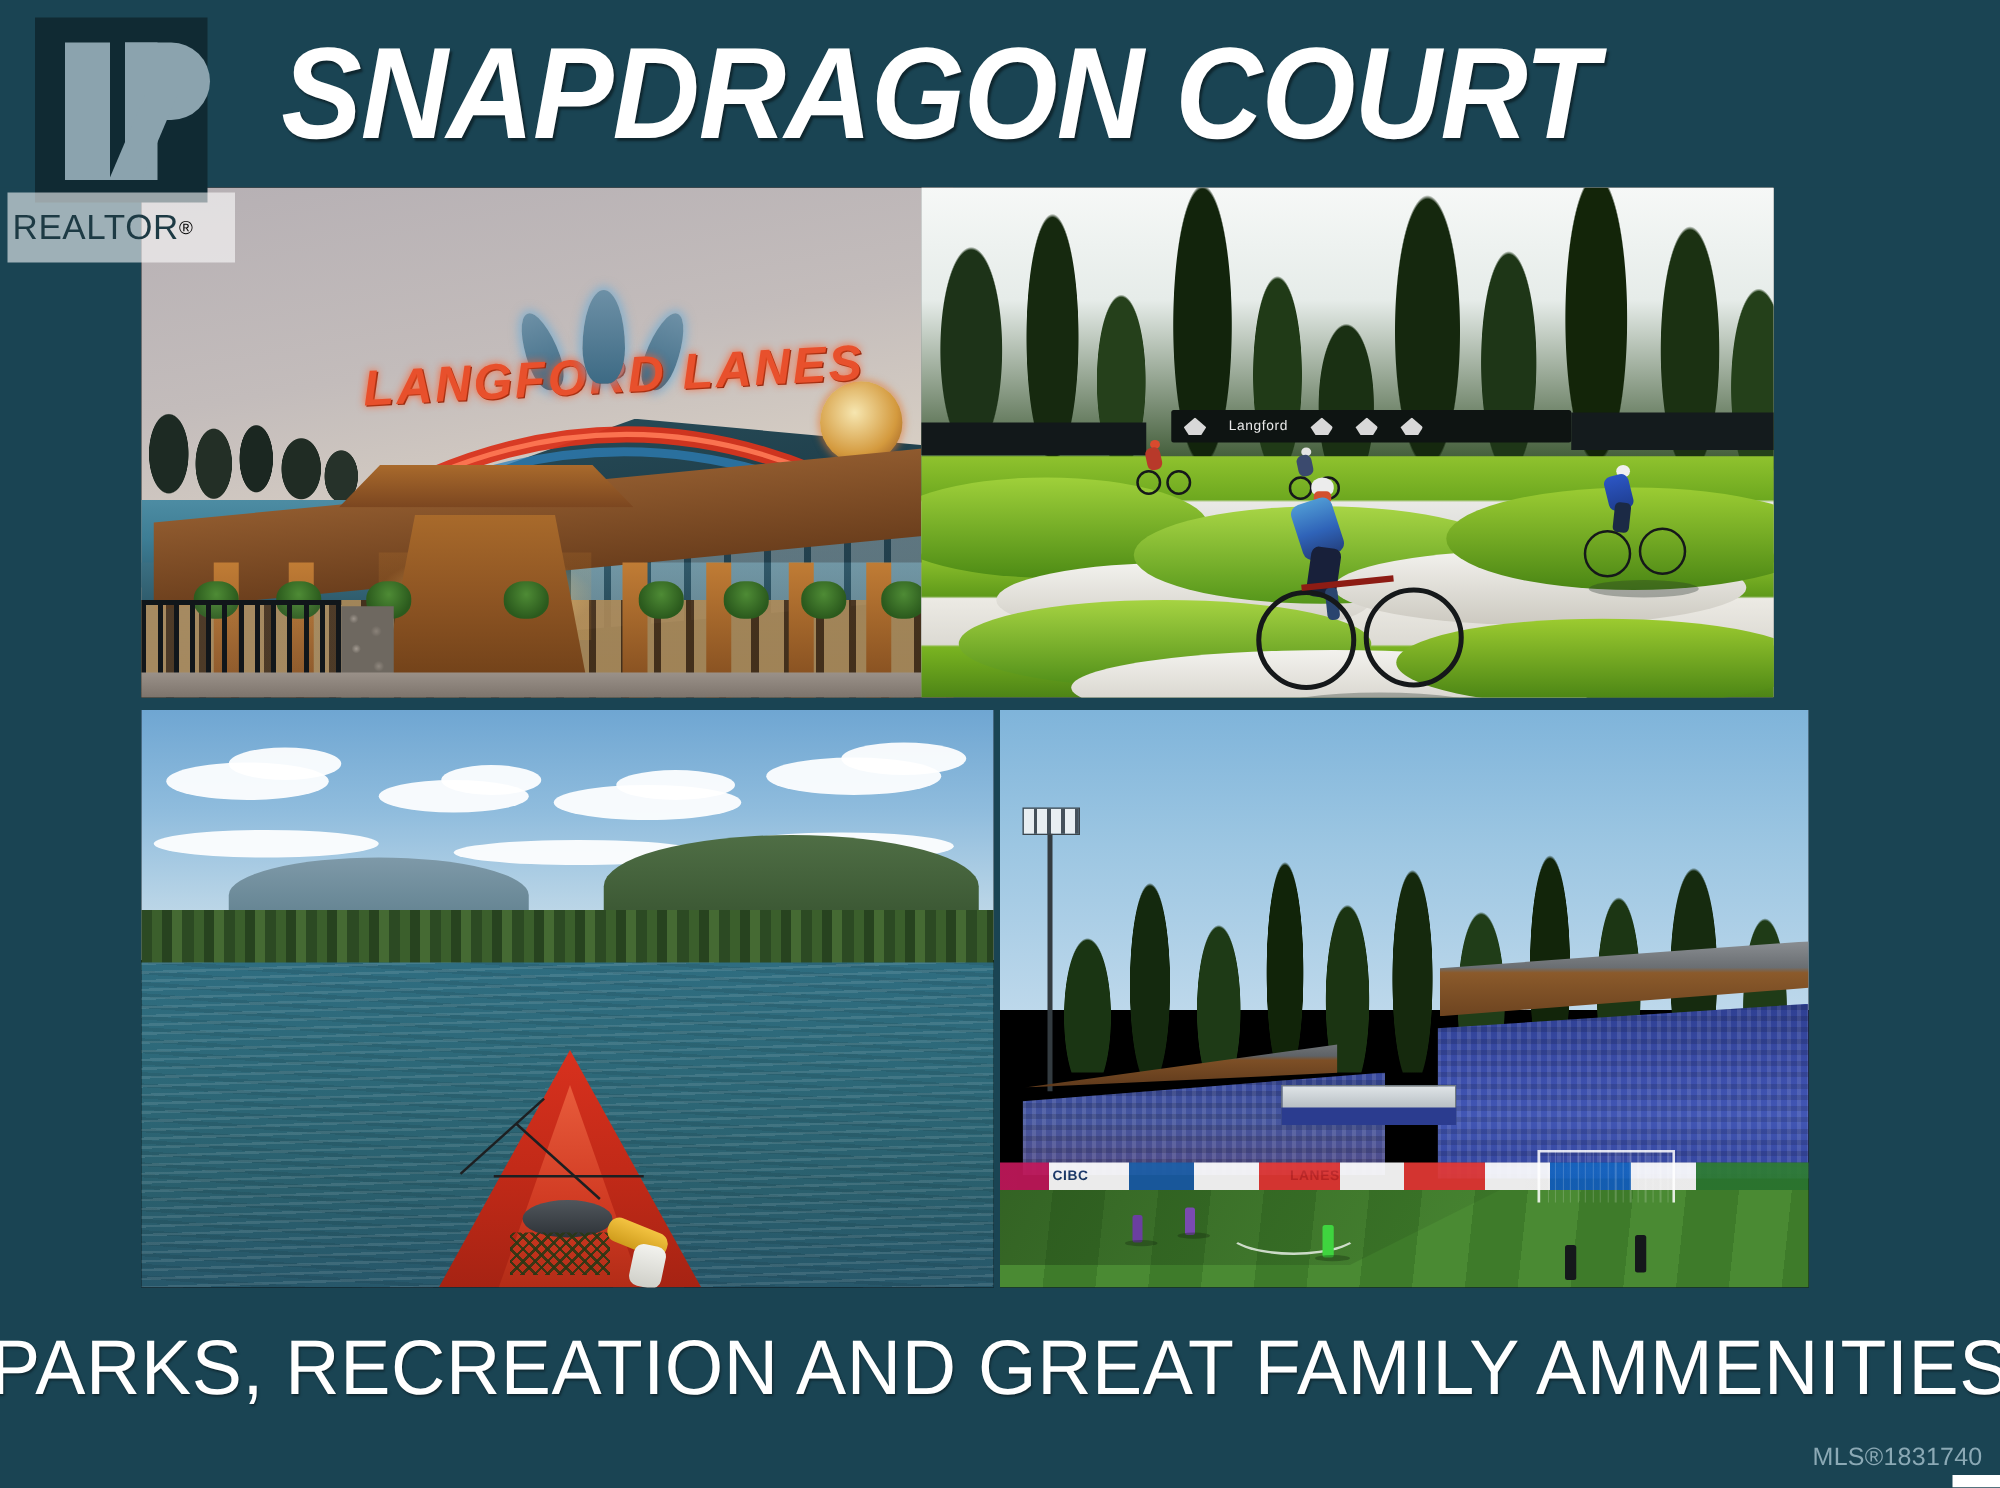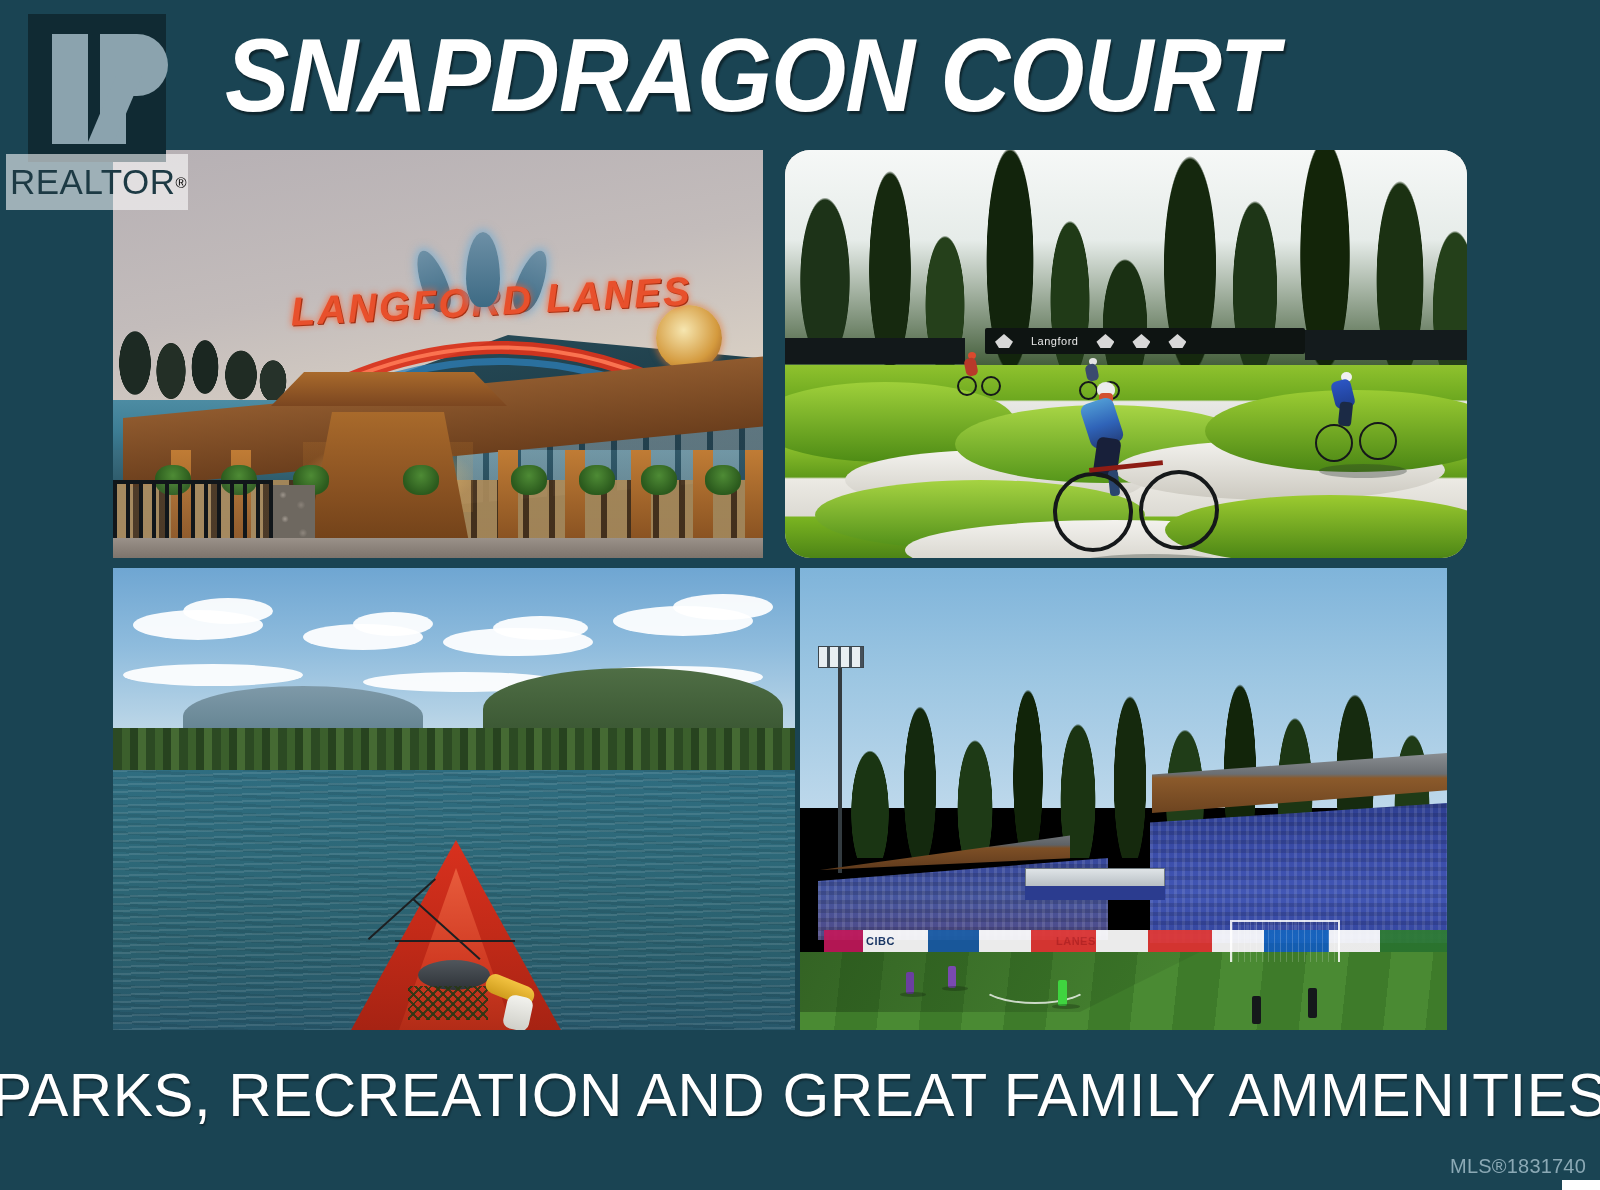--- a/index.html
+++ b/index.html
@@ -40,21 +40,21 @@
     position:absolute; left:88px; top:62px; width:26px; height:68px;
     background:#8ba3ae;
     transform:skewX(-23deg); transform-origin:top left;
   }
   .realtor-word {
     position:absolute; left:0px; top:140px; width:182px; height:56px;
     background:rgba(255,255,255,0.58);
     display:flex; align-items:center;
   }
   .realtor-word span {
-    font-size:35px; letter-spacing:0.5px; color:#1d3a44;
+    font-size:28px; letter-spacing:0.5px; color:#1d3a44;
     font-family:"Liberation Sans", sans-serif; font-weight:400;
     padding-left:4px;
   }
   .realtor-word sup { font-size:15px; vertical-align:super; }
 
   .page-title {
     position:absolute; left:225px; top:15px; width:1180px; height:120px;
     display:flex; align-items:center;
     font-size:104px; font-weight:bold; font-style:italic;
     color:#ffffff; letter-spacing:-1px;
@@ -65,21 +65,21 @@
 
   
   .photo-grid {
     position:absolute; left:113px; top:150px;
     width:1334px; height:880px;
   }
   .photo {
     position:absolute; overflow:hidden; background:#000;
   }
   .p-bowling { left:0px;   top:0px;   width:650px;  height:408px; }
-  .p-pump    { left:672px; top:0px;   width:682px;  height:408px;border-radius:25px; }
+  .p-pump    { left:624px; top:0px;   width:682px;  height:408px; }
   .p-kayak   { left:0px;   top:418px; width:682px;  height:462px; }
   .p-stadium { left:687px; top:418px; width:647px;  height:462px; }
 
   .ph-inner { position:absolute; inset:0; }
 
   
   .bw-sky {
     position:absolute; inset:0;
     background:linear-gradient(170deg,#b6b0b4 0%,#c3bcbb 35%,#d8cfc4 62%,#ded2bf 100%);
   }
@@ -416,21 +416,20 @@
     position:absolute; left:225px; top:318px; width:140px; height:14px;
     background:#2b3c8f;
   }
   .st-adboard {
     position:absolute; left:0px; top:362px; width:647px; height:22px;
     background:linear-gradient(90deg,
       #c2185b 0 6%, #ffffff 6% 16%, #1b5fa8 16% 24%, #ffffff 24% 32%,
       #e53935 32% 42%, #ffffff 42% 50%, #e53935 50% 60%, #ffffff 60% 68%,
       #1565c0 68% 78%, #ffffff 78% 86%, #2e7d32 86% 100%);
     opacity:0.92;
-    margin-left:24px;
   }
   .st-ad-text {
     position:absolute; top:0; height:22px; line-height:22px;
     font-size:11px; font-weight:bold; color:#1b3a6b;
     letter-spacing:0.5px;
   }
   .st-pitch {
     position:absolute; left:0; top:384px; width:647px; height:78px;
     background:
       repeating-linear-gradient(96deg,

